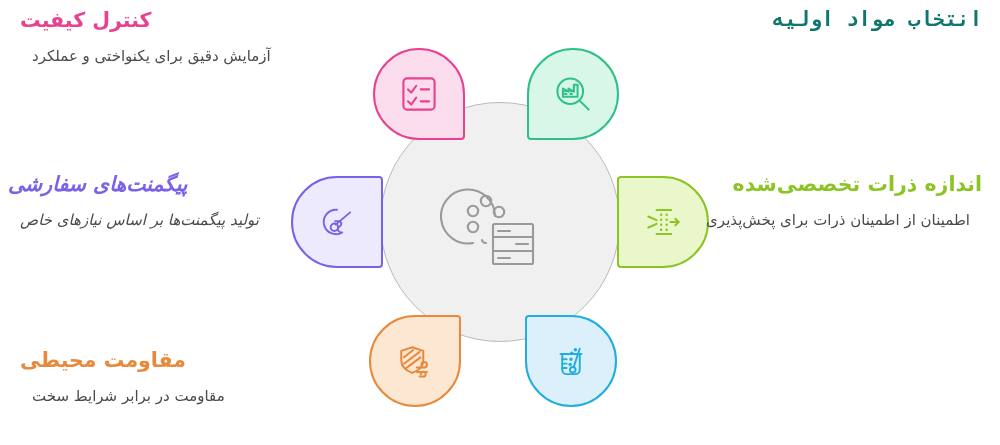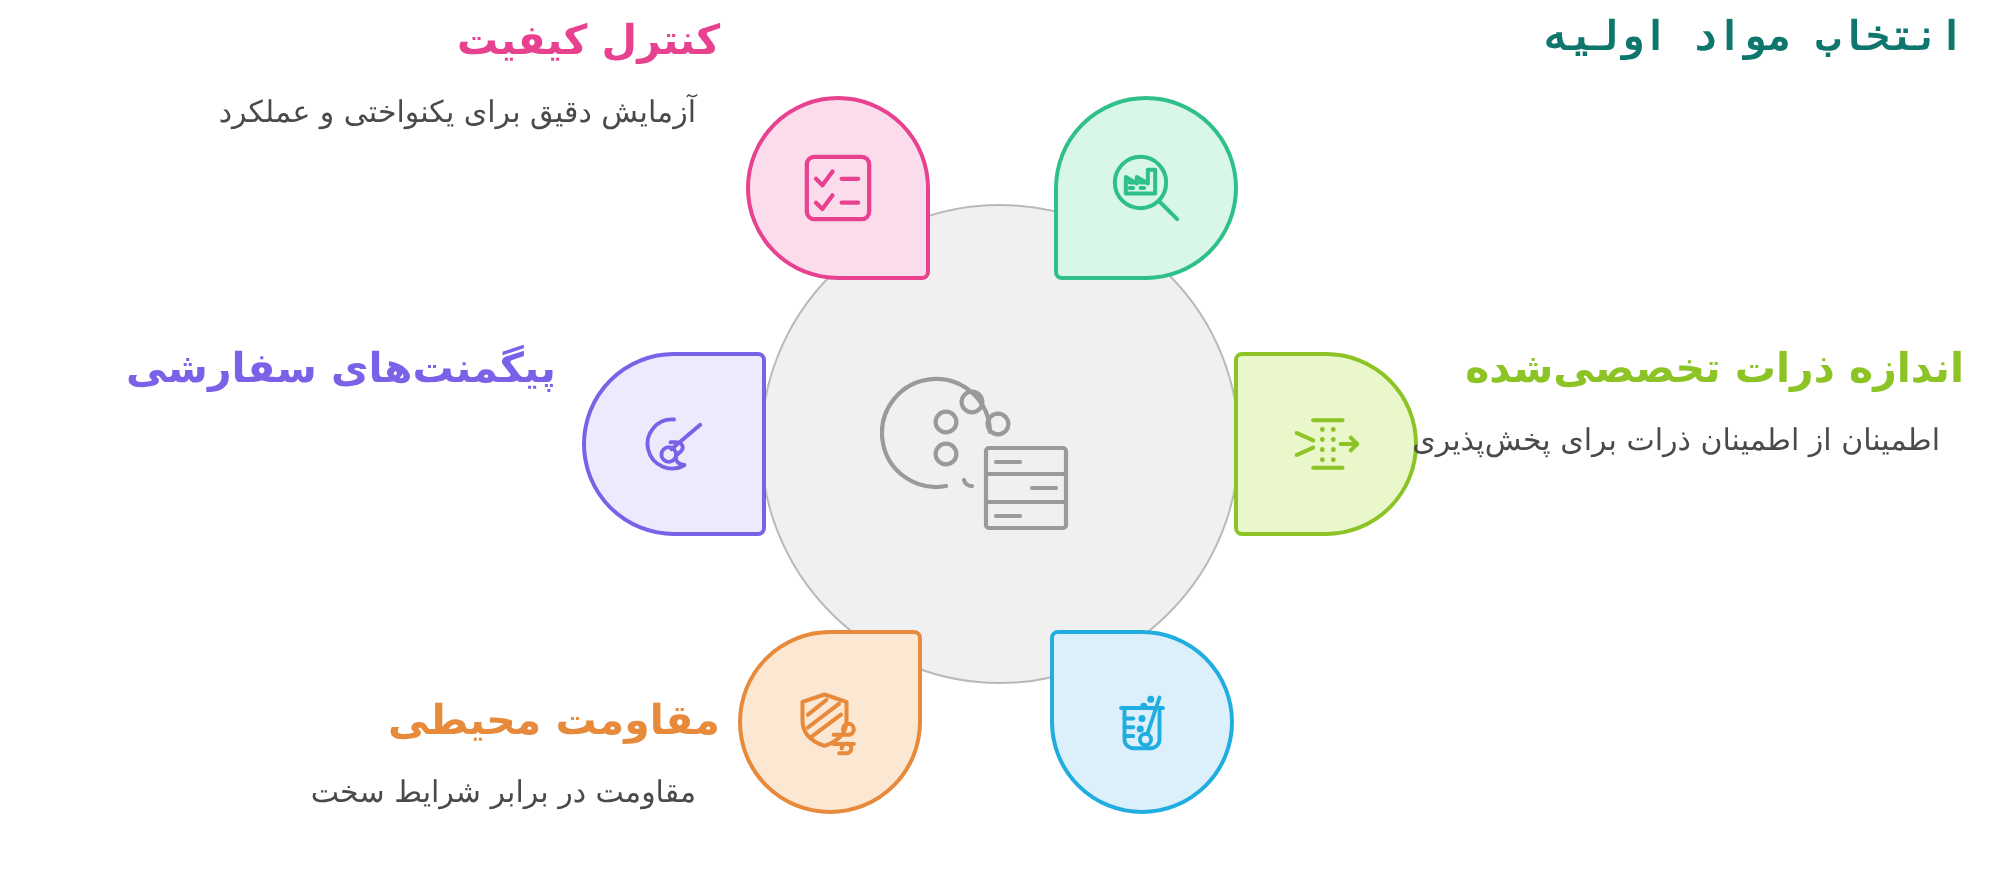--- a/index.html
+++ b/index.html
@@ -63,21 +63,21 @@
     white-space:nowrap;
   }
   .label .desc{
     font-size:15px;
     color:#4a4a4a;
     line-height:1.35;
     margin:12px;
     white-space:nowrap;
   }
   .ta-r{text-align:right;}
-  .ta-l{text-align:right;}
+  .ta-l{text-align:left;}
 </style>
 </head>
 <body>
 
 <div id="stage">
 
   <div class="center-disc"></div>
   <div class="center-icon">
     <svg viewBox="0 0 120 100" width="120" height="100" fill="none" stroke="#9a9a9a" stroke-width="2.1" stroke-linecap="round" stroke-linejoin="round">
 
@@ -184,22 +184,23 @@
 
   <div class="label ta-l" style="left:20px;top:8px;width:340px;">
     <p class="title" style="color:#e8418f;">کنترل کیفیت</p>
     <p class="desc">آزمایش دقیق برای یکنواختی و عملکرد</p>
   </div>
 
   <div class="label ta-r" style="right:18px;top:8px;width:380px;">
     <p class="title" style="color:#0f766e;font-family:Liberation Mono, monospace;">انتخاب مواد اولیه</p>
   </div>
 
-  <div class="label ta-l" style="left:8px;top:172px;width:270px;">
+  <div class="label ta-l" style="left:8px;top:172px;width:270px;font-style:italic;">
     <p class="title" style="color:#7b61e8;">پیگمنت‌های سفارشی</p>
+    <p class="desc">تولید پیگمنت‌ها بر اساس نیازهای خاص</p>
   </div>
 
   <div class="label ta-r" style="right:18px;top:172px;width:360px;">
     <p class="title" style="color:#8cc426;">اندازه ذرات تخصصی‌شده</p>
     <p class="desc">اطمینان از اطمینان ذرات برای پخش‌پذیری</p>
   </div>
 
   <div class="label ta-l" style="left:20px;top:348px;width:340px;">
     <p class="title" style="color:#e78a3c;">مقاومت محیطی</p>
     <p class="desc">مقاومت در برابر شرایط سخت</p>

